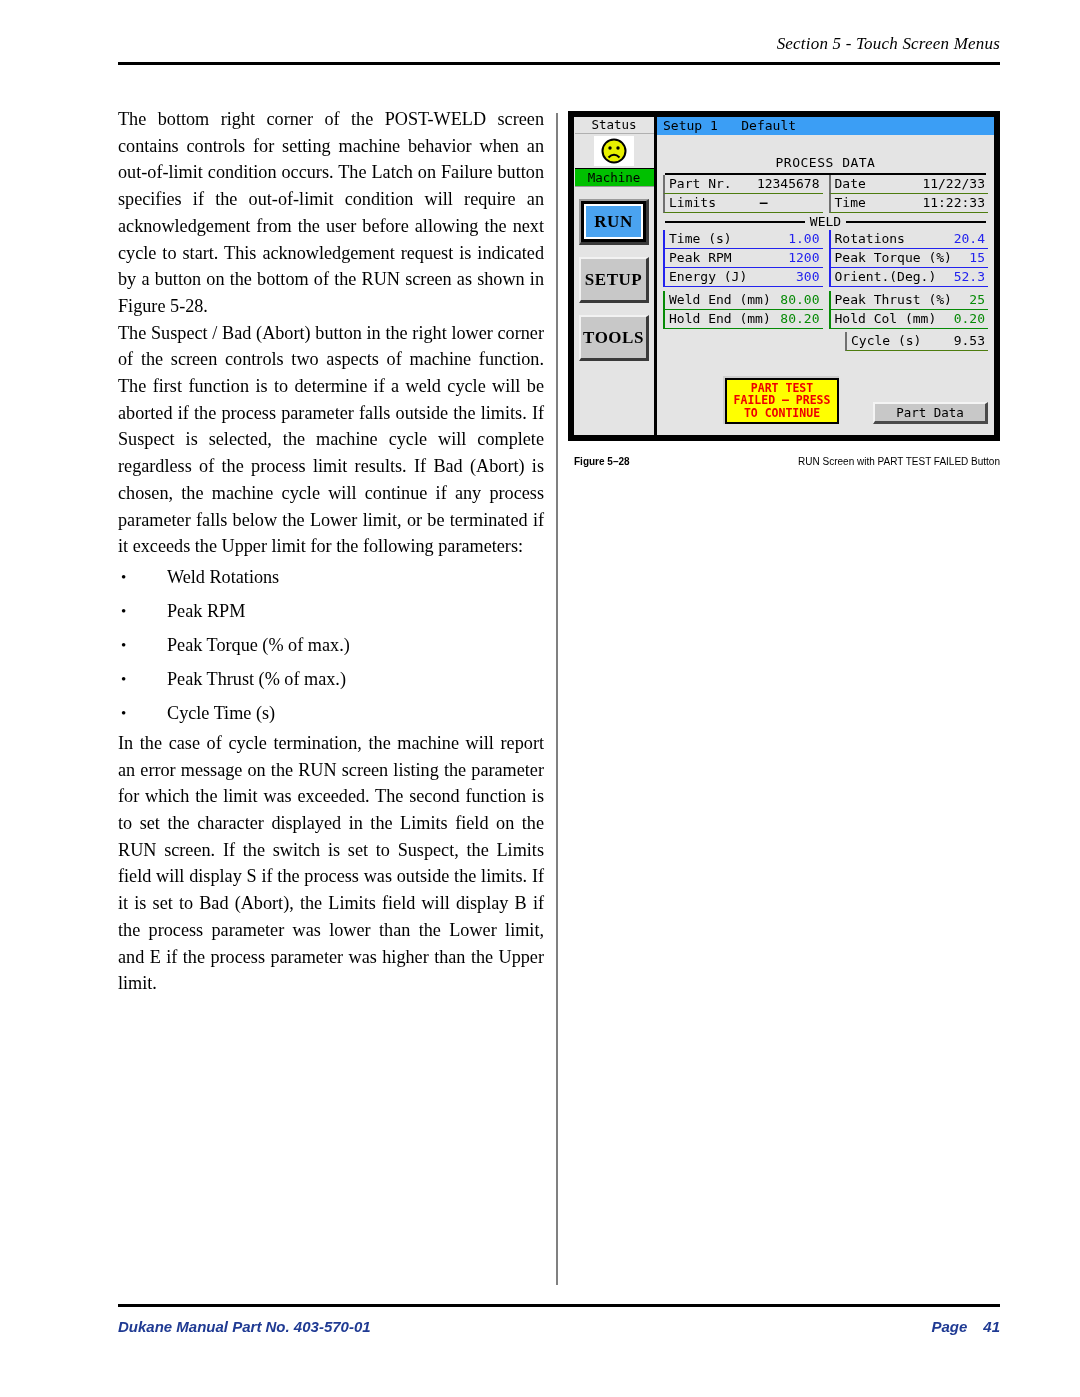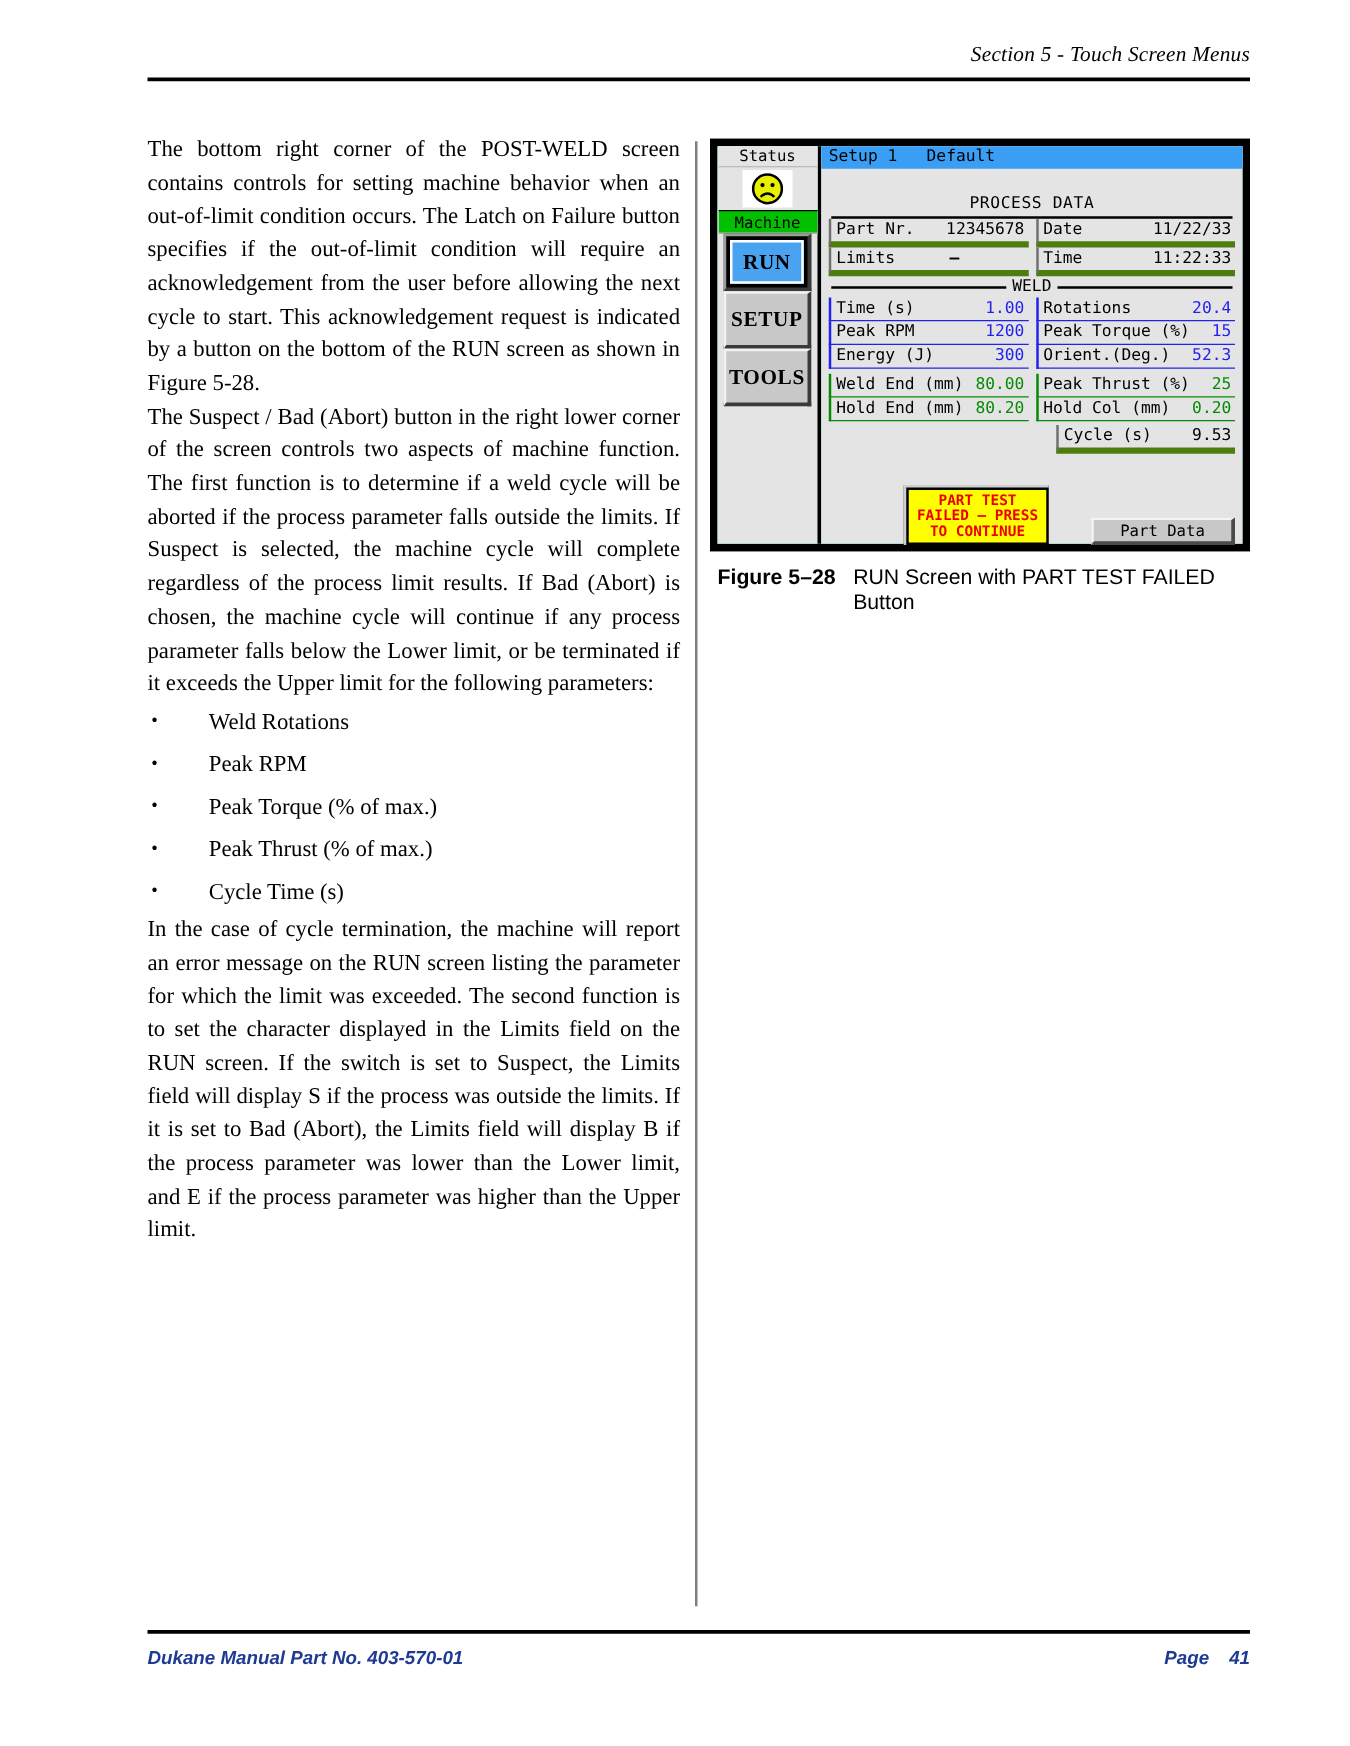--- a/index.html
+++ b/index.html
@@ -185,21 +185,21 @@
     font-family: "DejaVu Sans Mono", monospace;
     font-size: 12.5px;
     text-align: center;
     line-height: 17px;
     border-top: 1px solid #000;
   }
 
   .rail-btn {
     width: 70px;
     height: 46px;
-    margin-top: 0;
+    margin-top: 12px;
     background: #c8c8c8;
     border-top: 2px solid #f2f2f2;
     border-left: 2px solid #f2f2f2;
     border-right: 3px solid #3a3a3a;
     border-bottom: 3px solid #3a3a3a;
     box-sizing: border-box;
     display: flex;
     align-items: center;
     justify-content: center;
     font-family: "Liberation Serif", serif;
@@ -285,21 +285,21 @@
     padding: 1px 3px 1px 4px;
     box-sizing: border-box;
     white-space: pre;
   }
   .row .lbl { color: #000; }
   .row .val { color: #000; }
   .grp-blue .row { border-left: 2px solid #2222ee; border-bottom: 1px solid #2222ee; }
   .grp-blue .val { color: #2222ee; }
   .grp-green .row { border-left: 2px solid #068a06; border-bottom: 1px solid #068a06; }
   .grp-green .val { color: #068a06; }
-  .grp-gray .row { border-left: 2px solid #707070; border-bottom: 5px solid #4d7c0f; }
+  .grp-gray .row { border-left: 2px solid #707070; border-bottom: 1px solid #4d7c0f; }
 
   .weld-divider {
     display: flex;
     align-items: center;
     gap: 5px;
     margin: 2px 2px 2px 2px;
   }
   .weld-divider .line { flex: 1; height: 2px; background: #000; }
   .weld-divider .txt {
     font-family: "DejaVu Sans Mono", monospace;
@@ -363,21 +363,21 @@
     color: #000;
   }
 
   
   #figure-caption {
     position: absolute;
     left: 574px;
     top: 452px;
     width: 426px;
     font-family: "Liberation Sans", sans-serif;
-    font-size: 17px;
+    font-size: 10px;
     line-height: 20px;
     display: flex;
     align-items: flex-start;
     justify-content: space-between;
   }
   #figure-caption .fig-num {
     font-weight: bold;
     flex: 0 0 auto;
     white-space: nowrap;
   }

